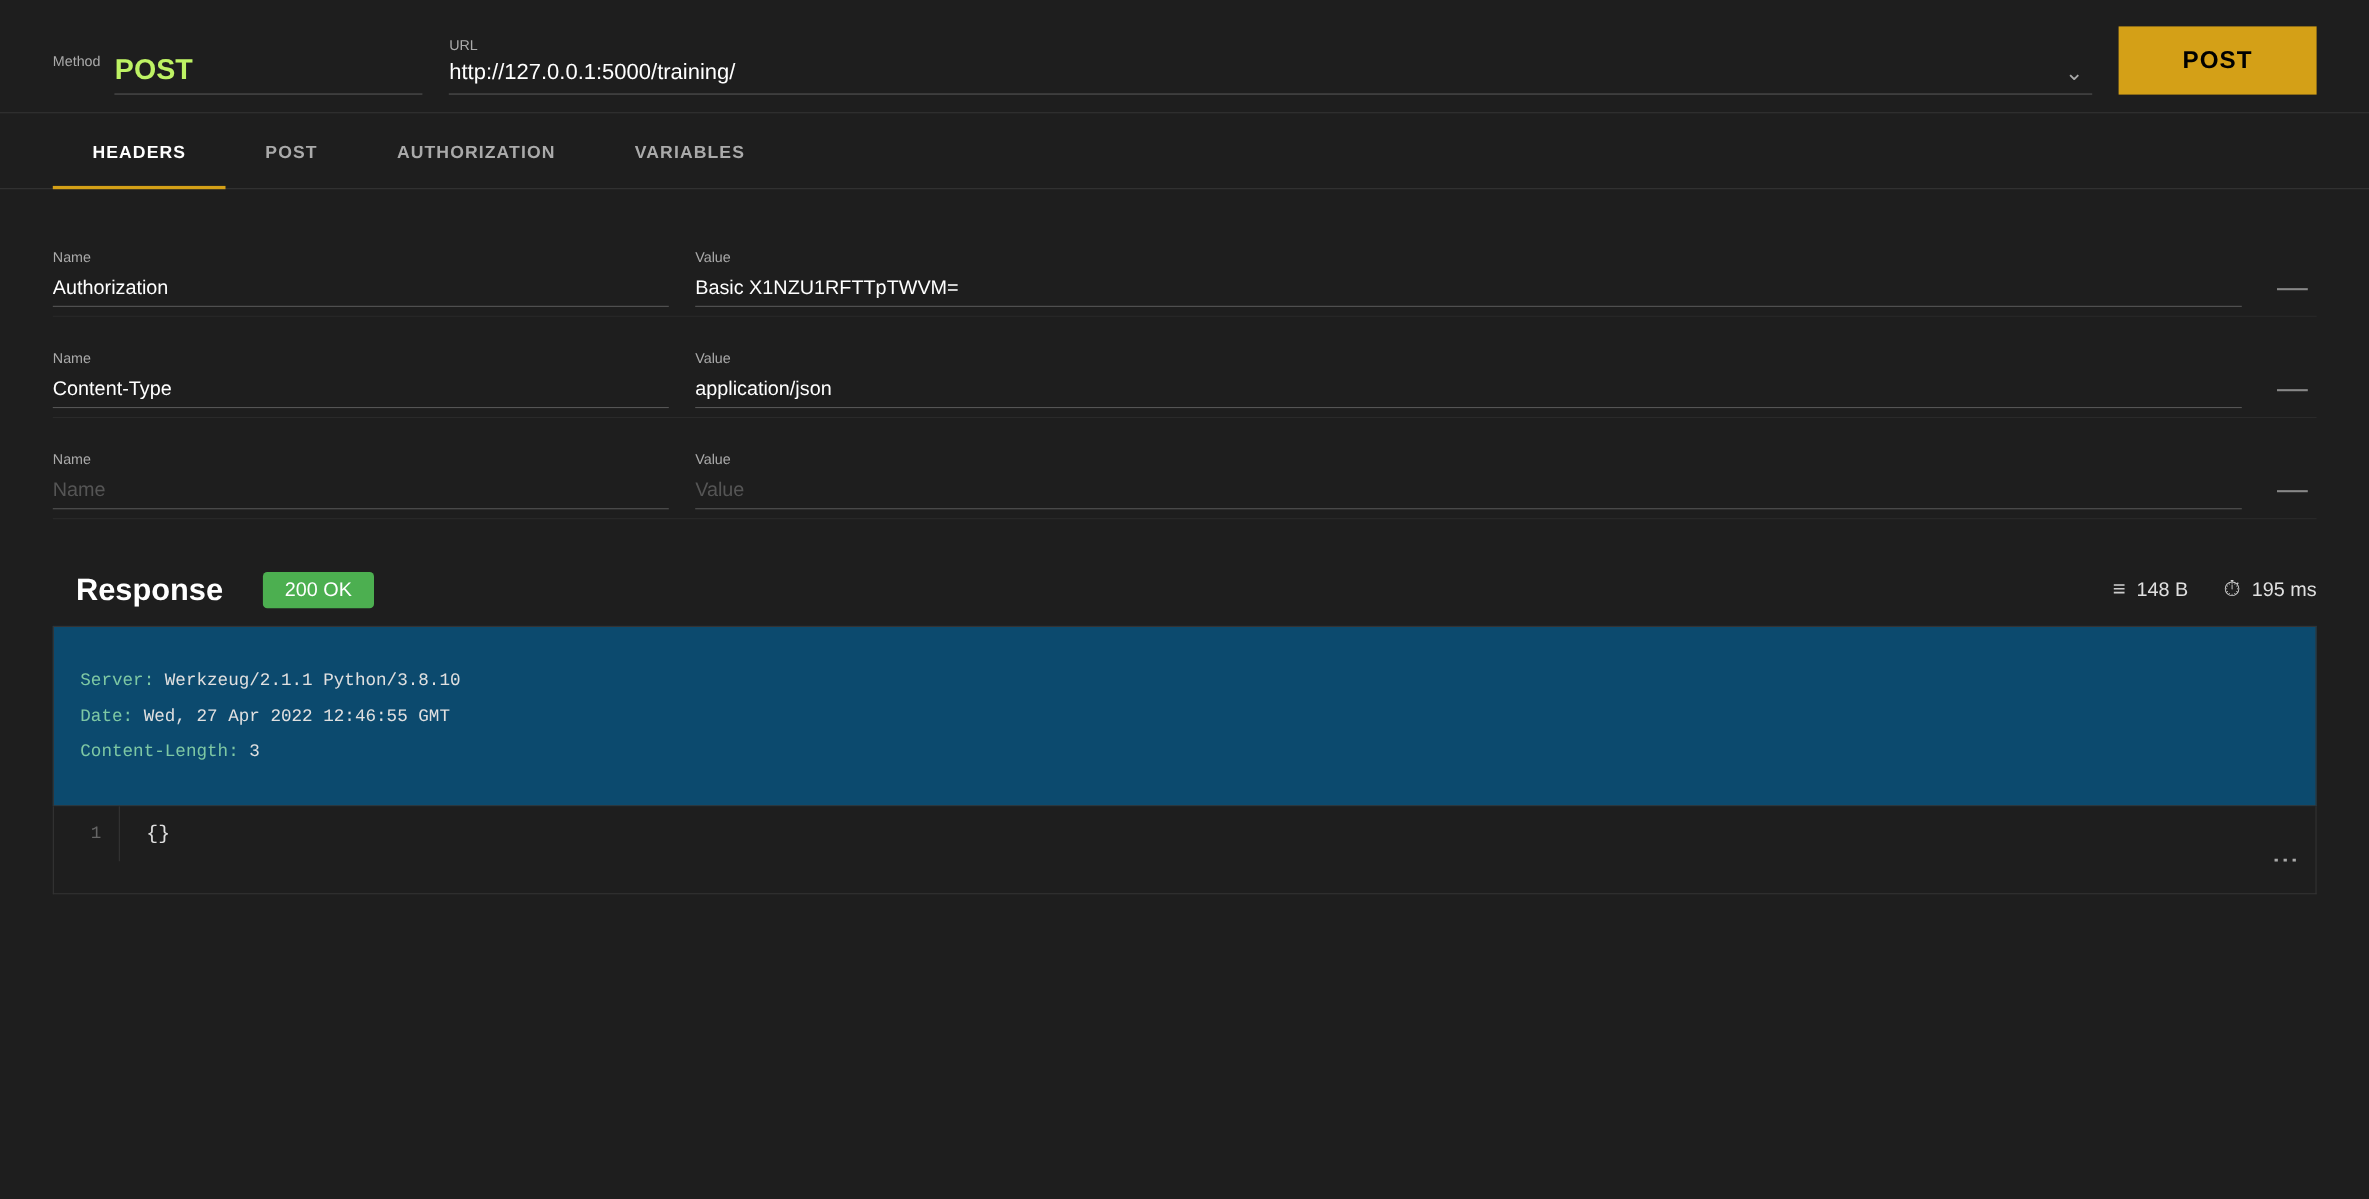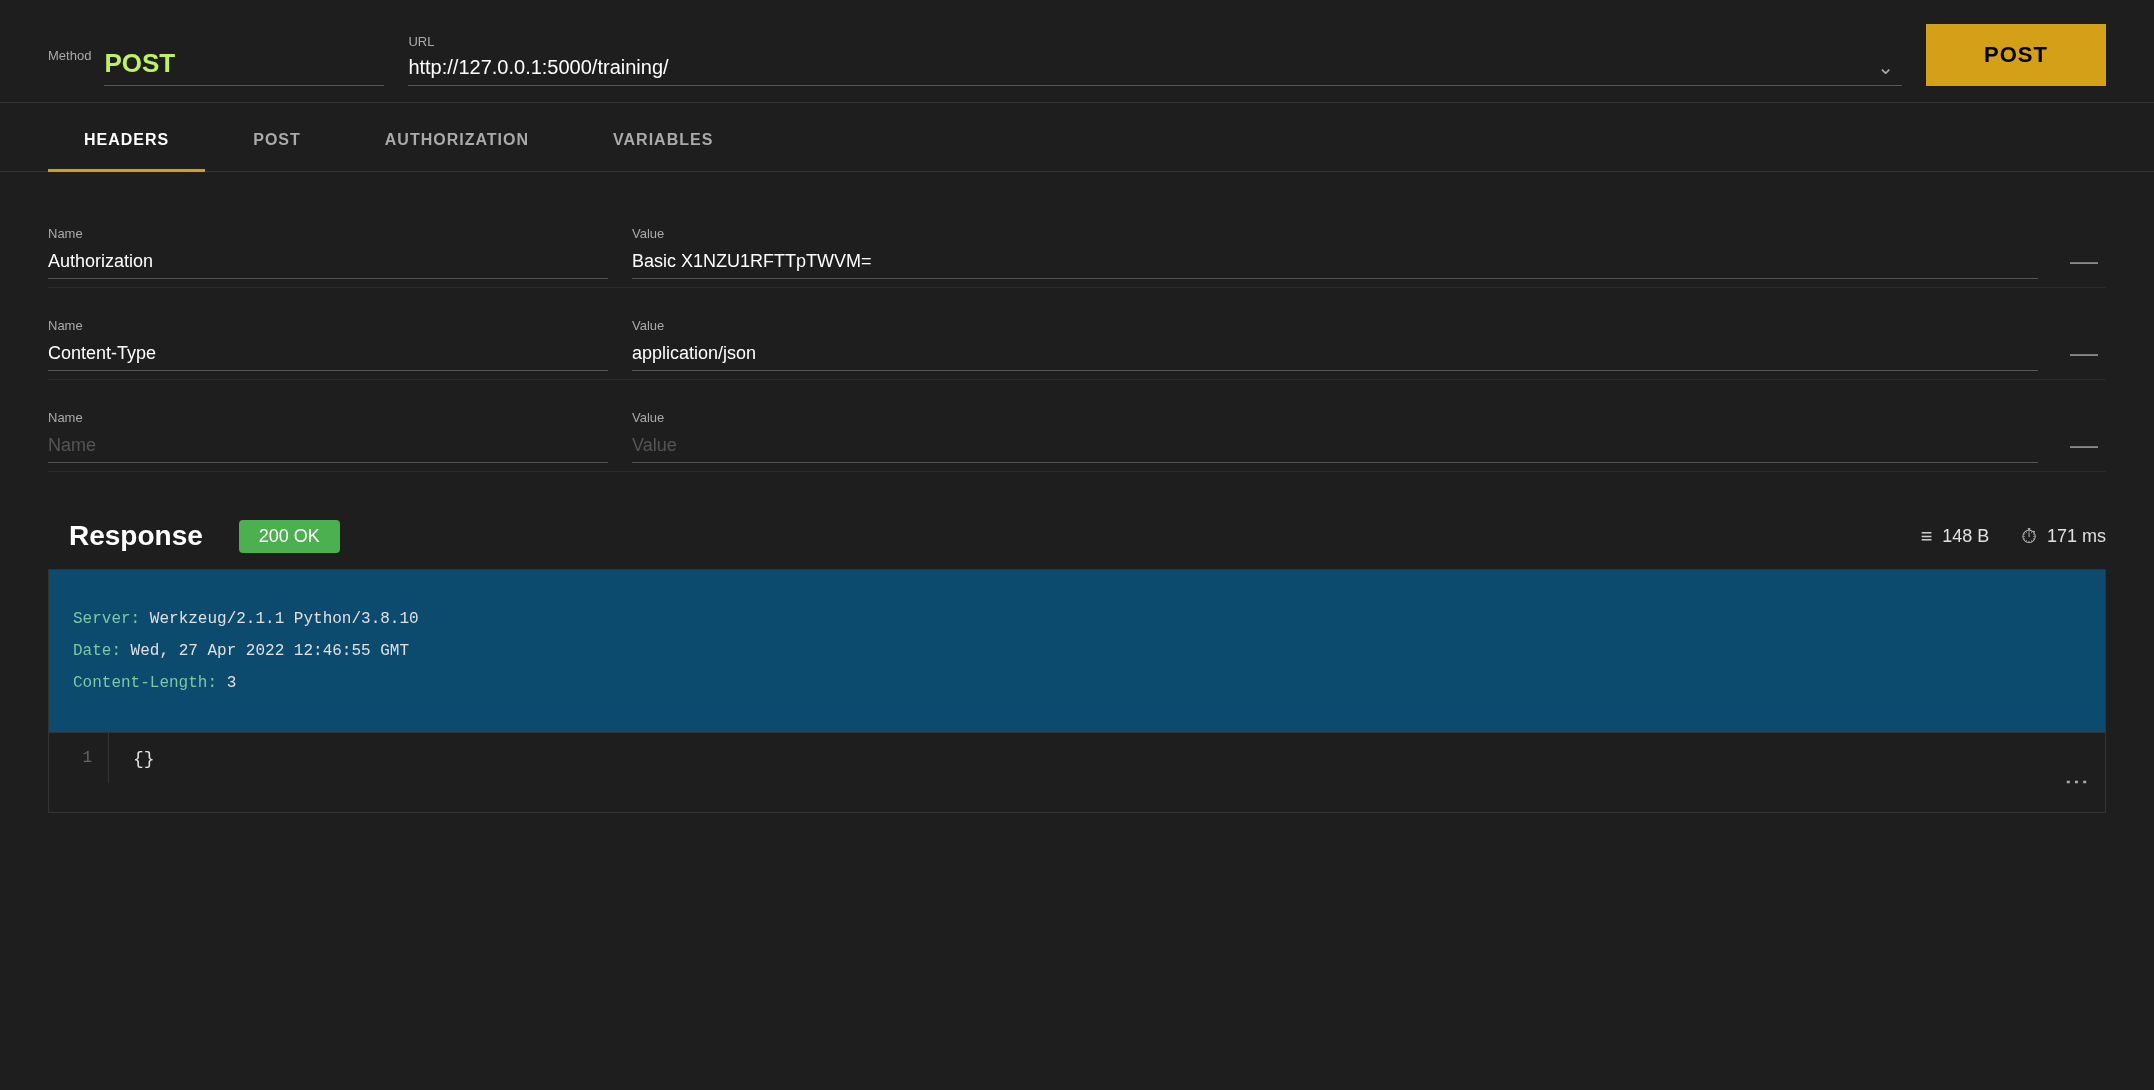--- a/index.html
+++ b/index.html
@@ -81,21 +81,21 @@
       font-weight: bold;
       border: none;
       padding: 18px 48px;
       cursor: pointer;
       letter-spacing: 1px;
       min-width: 180px;
     }
 
     .tabs-row {
       display: flex;
-      gap: 12px;
+      gap: 0;
       padding: 0 48px;
       border-bottom: 1px solid #333;
       margin-top: 8px;
     }
 
     .tab {
       font-size: 16px;
       font-weight: bold;
       color: #aaa;
       padding: 20px 36px;
@@ -352,21 +352,21 @@
   <div class="response-header">
     <span class="response-title">Response</span>
     <span class="status-badge">200 OK</span>
     <div class="response-meta">
       <div class="meta-item">
         <span class="meta-icon">≡</span>
         <span>148 B</span>
       </div>
       <div class="meta-item">
         <span class="meta-icon">⏱</span>
-        <span>171 ms</span>
+        <span>195 ms</span>
       </div>
     </div>
   </div>
 
   <div class="response-headers-box">
     <div>
       <span class="resp-key">Server:</span><span class="resp-value"> Werkzeug/2.1.1 Python/3.8.10</span>
     </div>
     <div>
       <span class="resp-key">Date:</span><span class="resp-value"> Wed, 27 Apr 2022 12:46:55 GMT</span>

